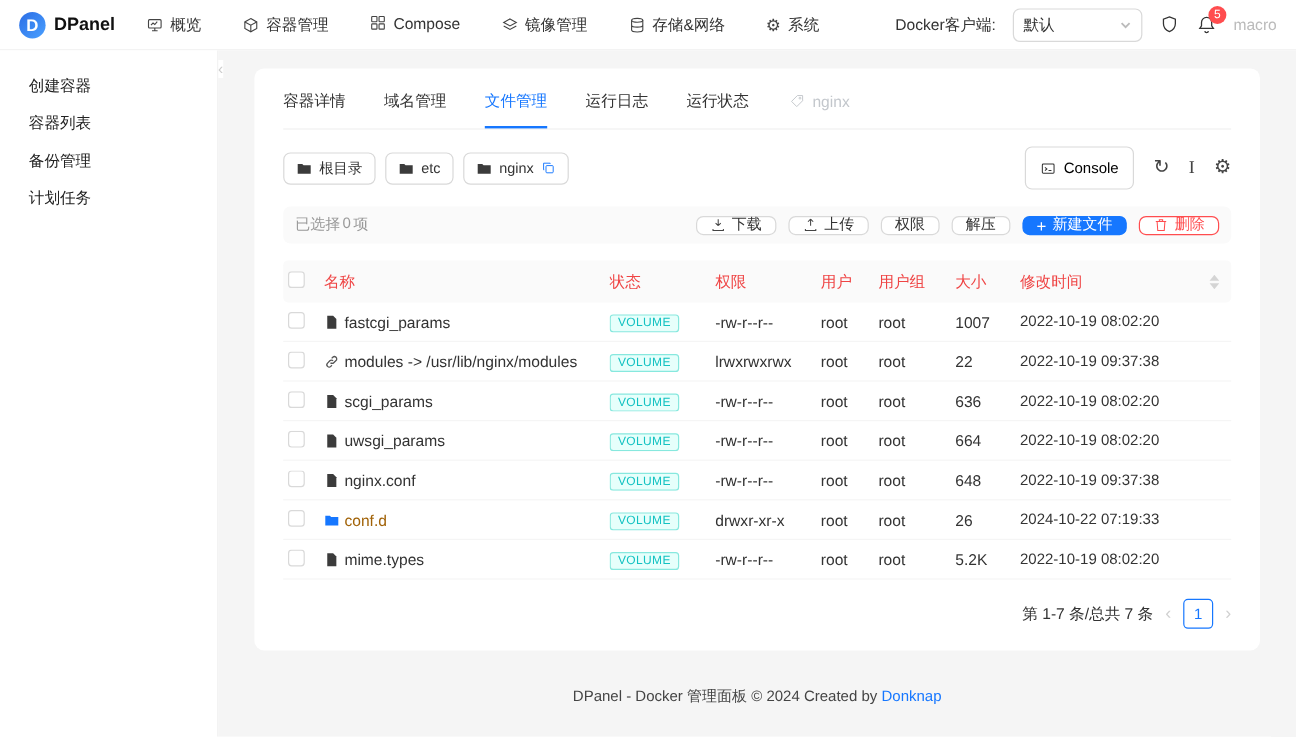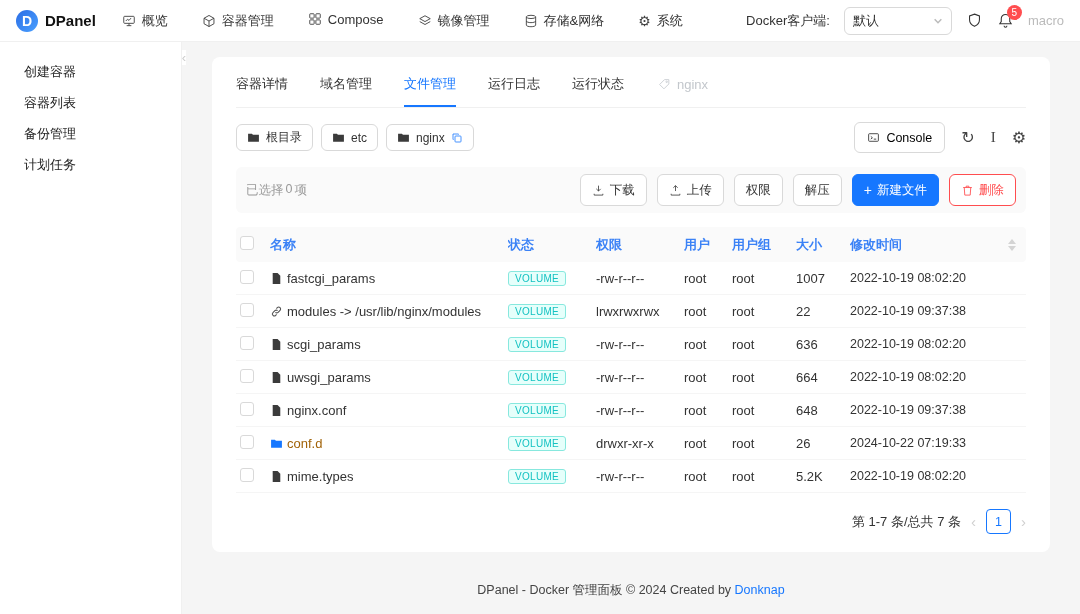--- a/index.html
+++ b/index.html
@@ -43,39 +43,39 @@
   .tab.active { color:#1677ff; border-bottom-color:#1677ff; }
   .container-tag { display:flex; align-items:center; gap:6px; color:#c3c7cc; margin-left:2px; }
   .container-tag svg { width:13px; height:13px; stroke:#c3c7cc; fill:none; stroke-width:1.5; }
 
   .pathbar { display:flex; align-items:center; justify-content:space-between; margin-top:14px; }
   .crumbs { display:flex; gap:8px; }
   .crumb-btn { height:27px; display:flex; align-items:center; gap:6px; padding:0 10px; border:1px solid #d9d9d9; border-radius:6px; background:#fff; font-size:12px; color:#333; cursor:pointer; }
   .crumb-btn svg.foldr { width:13px; height:13px; fill:#3b3b3b; }
   .crumb-btn svg.copy { width:12px; height:12px; stroke:#1677ff; fill:none; stroke-width:1.6; }
   .path-tools { display:flex; align-items:center; gap:16px; }
-  .console-btn { height:31px; display:flex; align-items:center; gap:6px; padding:4px 12px; border:1px solid #d9d9d9; border-radius:6px; background:#fff; font-size:12.5px; cursor:pointer; }
+  .console-btn { height:36px; display:flex; align-items:center; gap:6px; padding:4px 12px; border:1px solid #d9d9d9; border-radius:6px; background:#fff; font-size:12.5px; cursor:pointer; }
   .console-btn svg { width:13px; height:13px; stroke:#333; fill:none; stroke-width:1.6; }
   .tool-icon { color:#444; font-size:16px; line-height:1; cursor:pointer; }
   .tool-icon.serif { font-family:"Liberation Serif","DejaVu Serif",serif; font-size:15px; }
 
   .sel-toolbar { margin-top:14px; background:#fafafa; border-radius:6px; padding:7px 10px; display:flex; align-items:center; justify-content:space-between; }
   .sel-info { color:#999; font-size:12.5px; display:flex; gap:2px; }
   .action-btns { display:flex; gap:10px; }
-  .btn { height:32px; display:flex; align-items:center; gap:5px; padding:0 11px; border:1px solid #d9d9d9; border-radius:6px; background:#fff; font-size:12.5px; color:#333; cursor:pointer; }
+  .btn { height:16px; display:flex; align-items:center; gap:5px; padding:0 11px; border:1px solid #d9d9d9; border-radius:6px; background:#fff; font-size:12.5px; color:#333; cursor:pointer; }
   .btn svg { width:13px; height:13px; stroke:#444; fill:none; stroke-width:1.6; }
   .btn.primary { background:#1677ff; border-color:#1677ff; color:#fff; }
   .btn.primary .plus { font-size:14px; line-height:1; }
   .btn.danger { border-color:#ff4d4f; color:#ff4d4f; }
   .btn.danger svg { stroke:#ff4d4f; }
 
   
   .ftable { margin-top:14px; }
   .trow, .thead-row { display:grid; grid-template-columns:34px minmax(0,1fr) 88px 88px 48px 64px 54px 156px 20px; align-items:center; }
-  .thead-row { background:#fafafa; height:35px; border-radius:4px; font-weight:bold; color:#3b82f6; }
+  .thead-row { background:#fafafa; height:35px; border-radius:4px; font-weight:normal; color:#ef4444; }
   .trow { height:33px; border-bottom:1px solid #f5f5f5; }
   .cell { padding-right:8px; overflow:hidden; white-space:nowrap; text-overflow:ellipsis; }
   .checkbox { width:14px; height:14px; border:1px solid #d9d9d9; border-radius:3px; background:#fff; display:inline-block; cursor:pointer; margin-left:4px; }
   .name-cell { display:flex; align-items:center; gap:4px; }
   .name-cell svg { width:13px; height:13px; flex:none; }
   .fname { cursor:pointer; }
   .fname.link-name { color:#a16207; }
   .tag-volume { display:inline-block; font-size:10px; padding:1px 6px; border-radius:3px; border:1px solid #87e8de; background:#e6fffb; color:#13c2c2; letter-spacing:.3px; }
   .sorter { display:flex; flex-direction:column; align-items:center; gap:2px; cursor:pointer; }
   .caret-up { width:0; height:0; border-left:4px solid transparent; border-right:4px solid transparent; border-bottom:5px solid #d4d4d4; }

